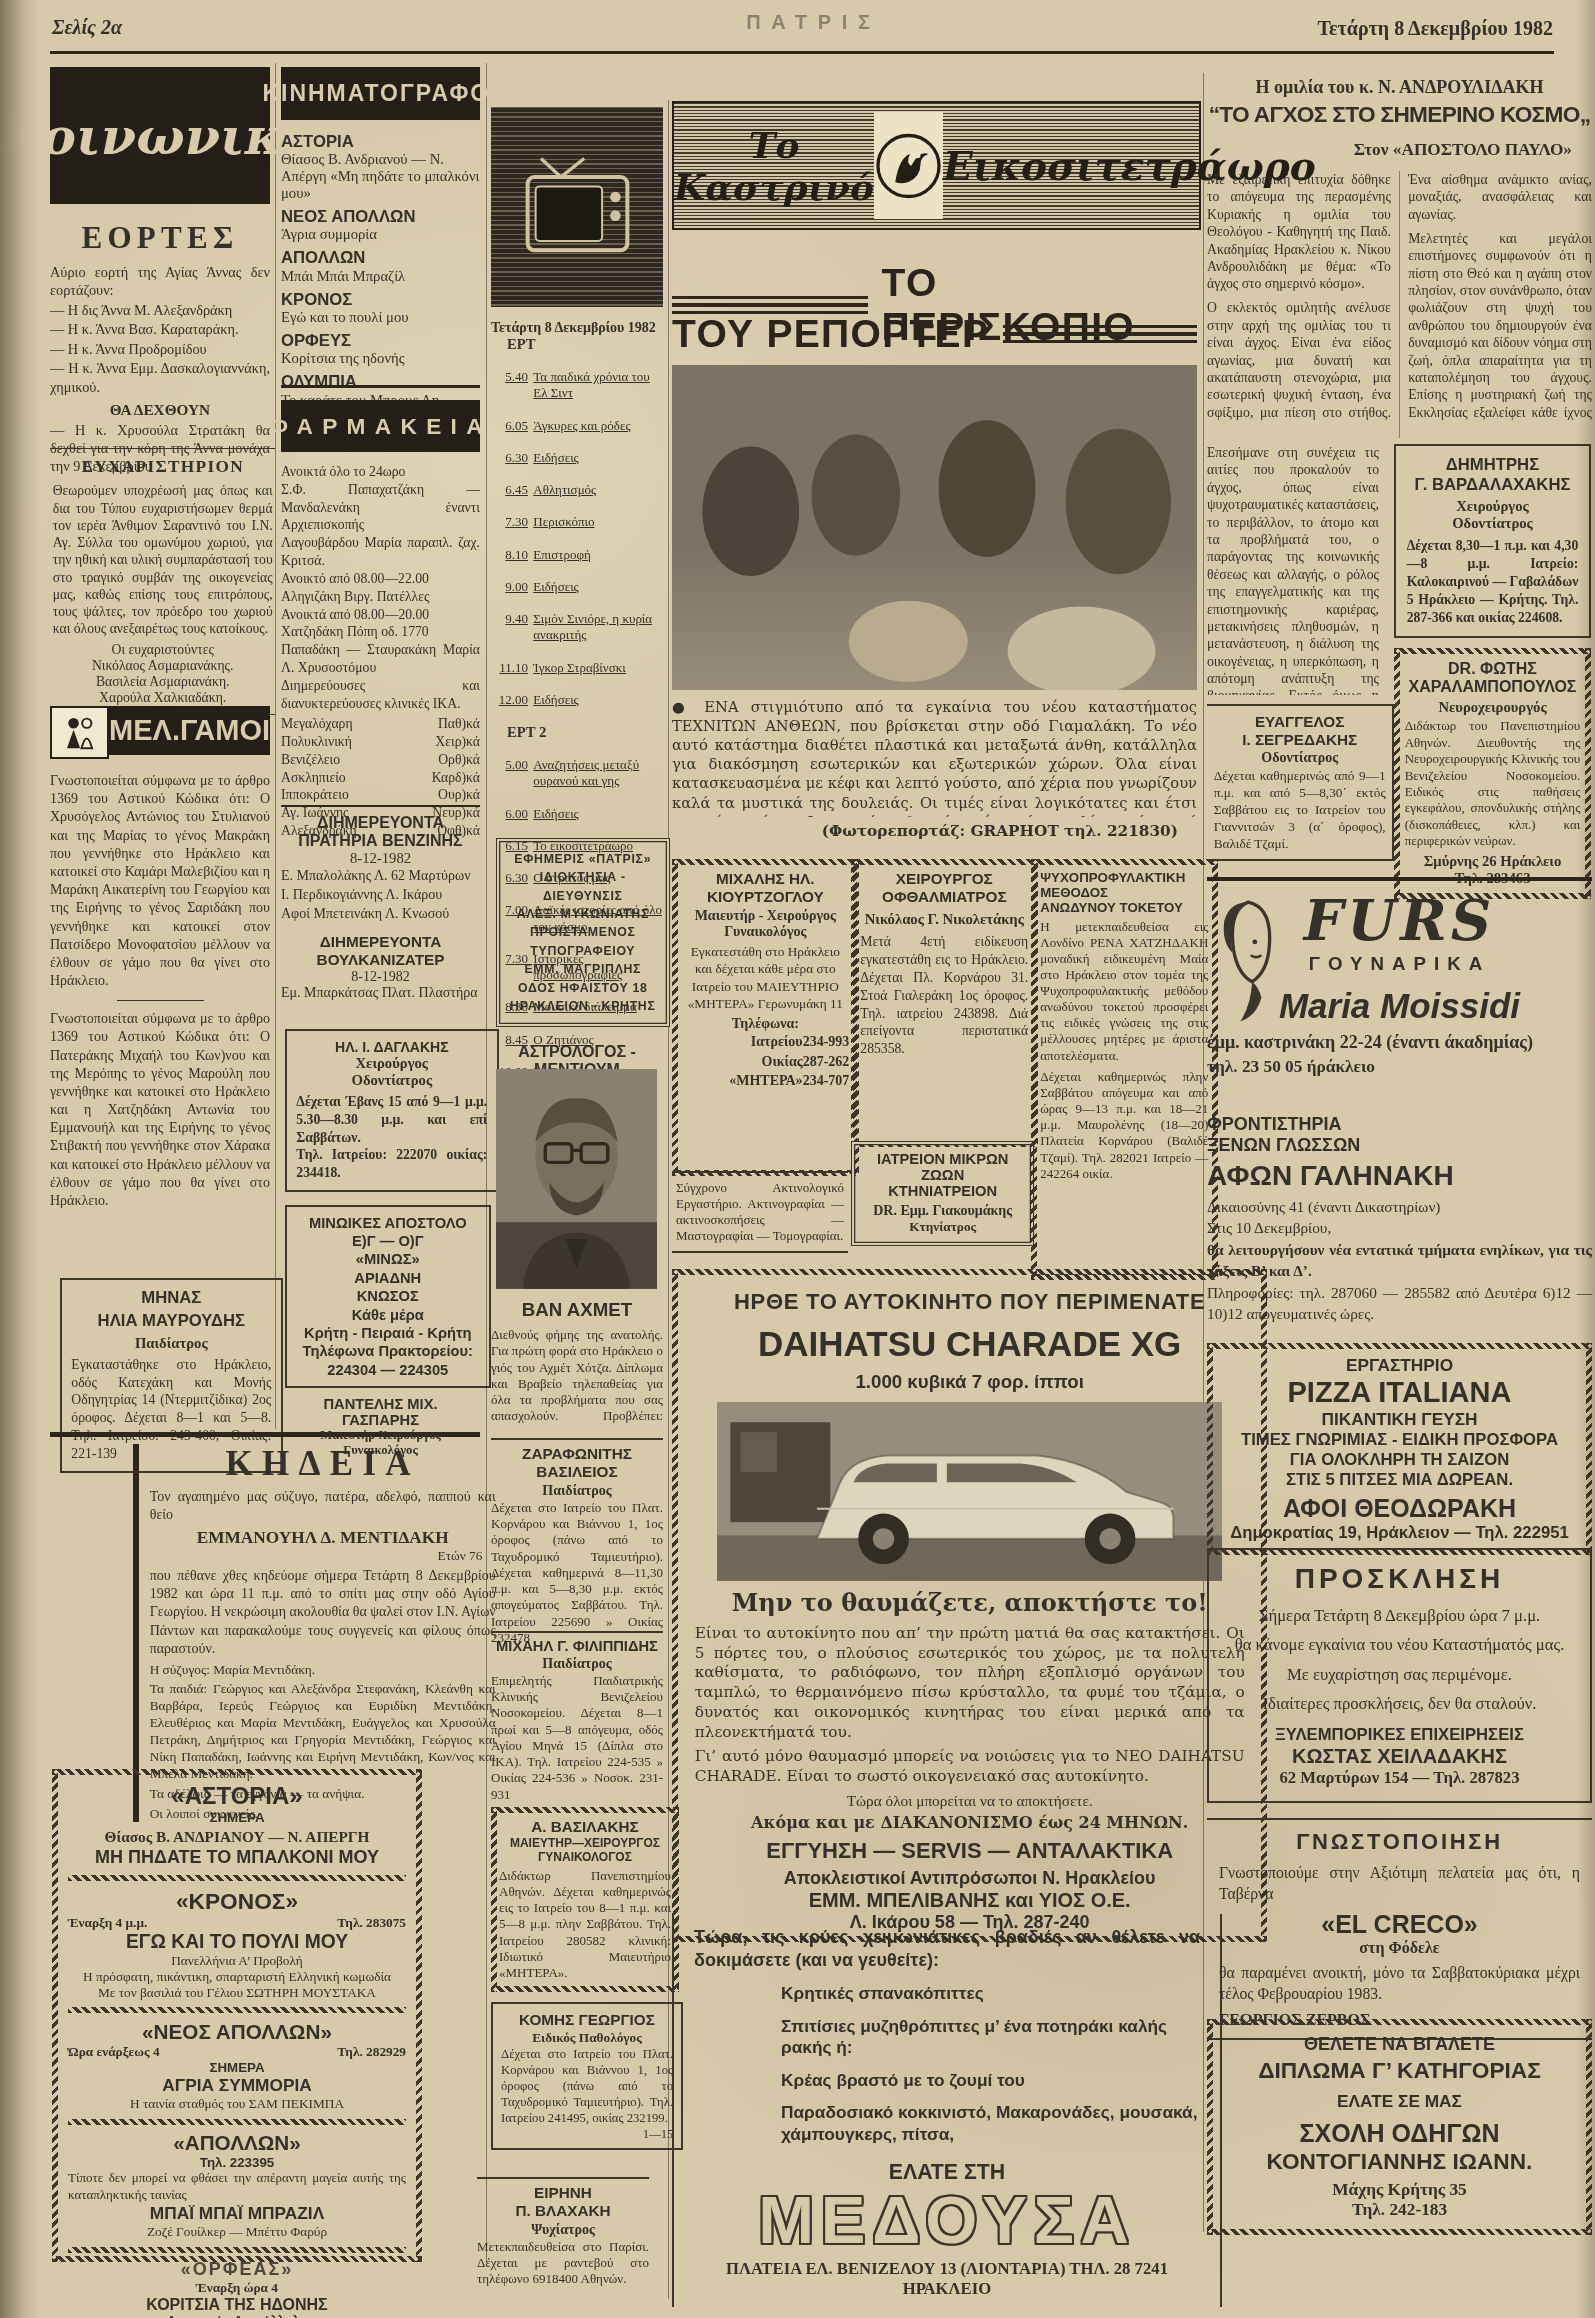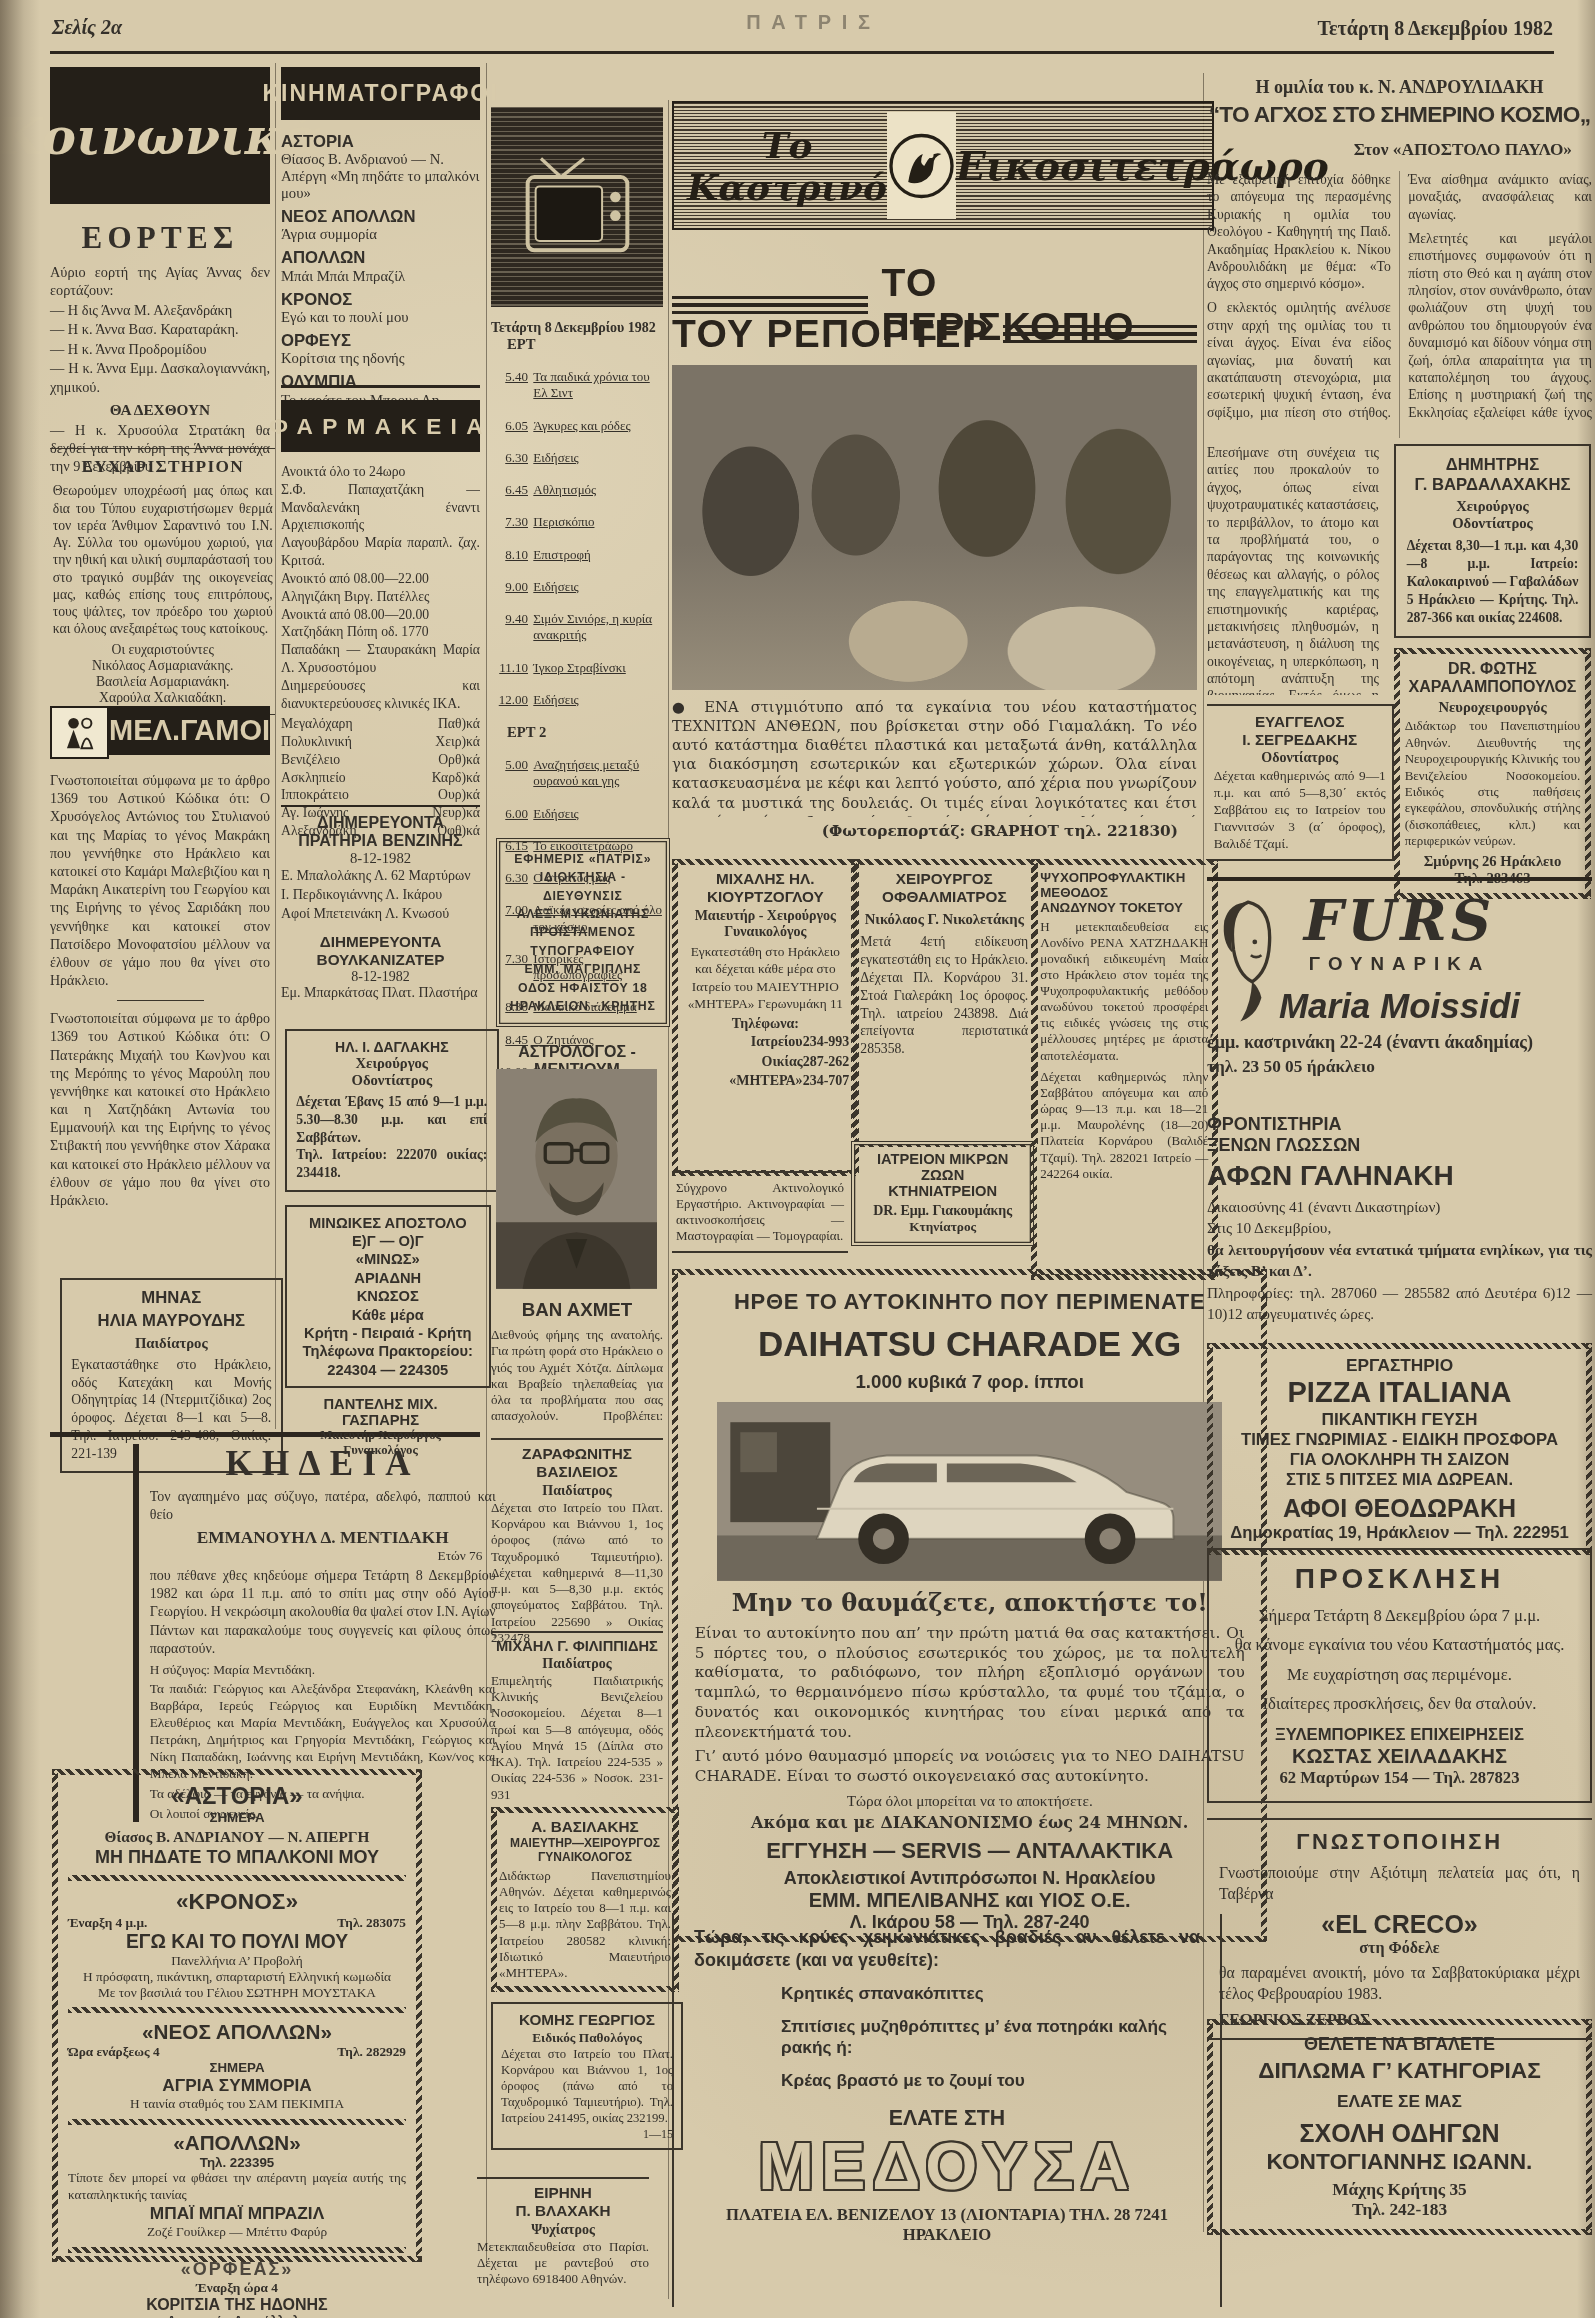--- a/index.html
+++ b/index.html
@@ -38,21 +38,21 @@
   .tvrow{display:flex;font-size:13px;line-height:1.25;margin:16px 0;text-decoration:underline;}
   .tvrow .t{width:37px;text-align:right;flex:0 0 37px;padding-right:5.3px;}
   .tvrow .p{flex:1;}
   .clirow{display:flex;justify-content:space-between;font-size:13.7px;line-height:1.3;}
   .phrow{display:flex;justify-content:flex-end;font-size:14px;line-height:1.4;font-weight:bold;}
   .cinname{font-family:"Liberation Sans",sans-serif;font-weight:bold;font-size:16.7px;line-height:1.1;}
   .cinfilm{font-size:14.7px;line-height:1.15;margin-bottom:6px;}
   .outline{color:#d7caab;text-shadow:-2px -2px 0 #3b352b,2px -2px 0 #3b352b,-2px 2px 0 #3b352b,2px 2px 0 #3b352b,0 -2px 0 #3b352b,0 2px 0 #3b352b,-2px 0 0 #3b352b,2px 0 0 #3b352b;}
   .wavyband{background:
     repeating-linear-gradient(180deg,rgba(40,32,22,.85) 0 1.3px,rgba(210,198,168,.9) 1.3px 3.3px);
-    border:2.7px solid #241f18;padding-left:13px;}
+    border:2.7px solid #241f18;}
 </style>
 </head>
 <body>
 
 <div id="page">
 
   <div class="abs b it" style="left:52px;top:16px;font-size:20px">Σελίς 2α</div>
   <div class="abs b sans" style="left:680px;top:10.7px;width:267px;text-align:center;font-size:20px;letter-spacing:10.7px;opacity:.45">ΠΑΤΡΙΣ</div>
   <div class="abs b r" style="left:1233px;top:17.3px;width:320px;font-size:20px">Τετάρτη 8 Δεκεμβρίου 1982</div>
   <div class="abs rule" style="left:50px;top:51px;width:1504px;height:3.3px"></div>
@@ -618,20 +618,21 @@
     <div class="c b sans" style="font-size:18px">Λ. Ικάρου 58 — Τηλ. 287-240</div>
   </div>
 
   <div class="abs" style="left:672px;top:1914px;width:550px;height:393px;border-left:2px solid #3b352b;border-right:2px solid #3b352b;padding:12px 20px;box-sizing:border-box">
     <p class="j b sans" style="font-size:18px;line-height:1.3">Τώρα, τις κρύες χειμωνιάτικες βραδιές αν θέλετε να δοκιμάσετε (και να γευθείτε):</p>
     <div style="margin:9.3px 0 0 87px">
 
     <p class="b sans" style="font-size:17.3px;line-height:1.25;margin-top:10.7px">Κρητικές σπανακόπιττες</p>
         <p class="b sans" style="font-size:17.3px;line-height:1.25;margin-top:10.7px">Σπιτίσιες μυζηθρόπιττες μ’ ένα ποτηράκι καλής ρακής ή:</p>
         <p class="b sans" style="font-size:17.3px;line-height:1.25;margin-top:10.7px">Κρέας βραστό με το ζουμί του</p>
+        <p class="b sans" style="font-size:17.3px;line-height:1.25;margin-top:10.7px">Παραδοσιακό κοκκινιστό, Μακαρονάδες, μουσακά, χάμπουγκερς, πίτσα,</p>
       </div>
     <div class="c b sans" style="font-size:21.3px;margin-top:14.7px">ΕΛΑΤΕ ΣΤΗ</div>
     <div class="c b sans outline" style="font-size:67px;letter-spacing:6.7px;line-height:1.05">ΜΕΔΟΥΣΑ</div>
     <div class="c b" style="font-size:16.7px;margin-top:4px">ΠΛΑΤΕΙΑ ΕΛ. ΒΕΝΙΖΕΛΟΥ 13 (ΛΙΟΝΤΑΡΙΑ) ΤΗΛ. 28 7241 ΗΡΑΚΛΕΙΟ</div>
   </div>
 
   <div class="abs c b" style="left:1207px;top:77px;width:385px;font-size:18px">Η ομιλία του κ.  Ν. ΑΝΔΡΟΥΛΙΔΑΚΗ</div>
   <div class="abs c b sans" style="left:1207px;top:101px;width:385px;font-size:22.7px;letter-spacing:-0.7px;white-space:nowrap">“ΤΟ ΑΓΧΟΣ ΣΤΟ ΣΗΜΕΡΙΝΟ ΚΟΣΜΟ„</div>
   <div class="abs r b" style="left:1207px;top:140px;width:365px;font-size:17.3px">Στον «ΑΠΟΣΤΟΛΟ ΠΑΥΛΟ»</div>
 

